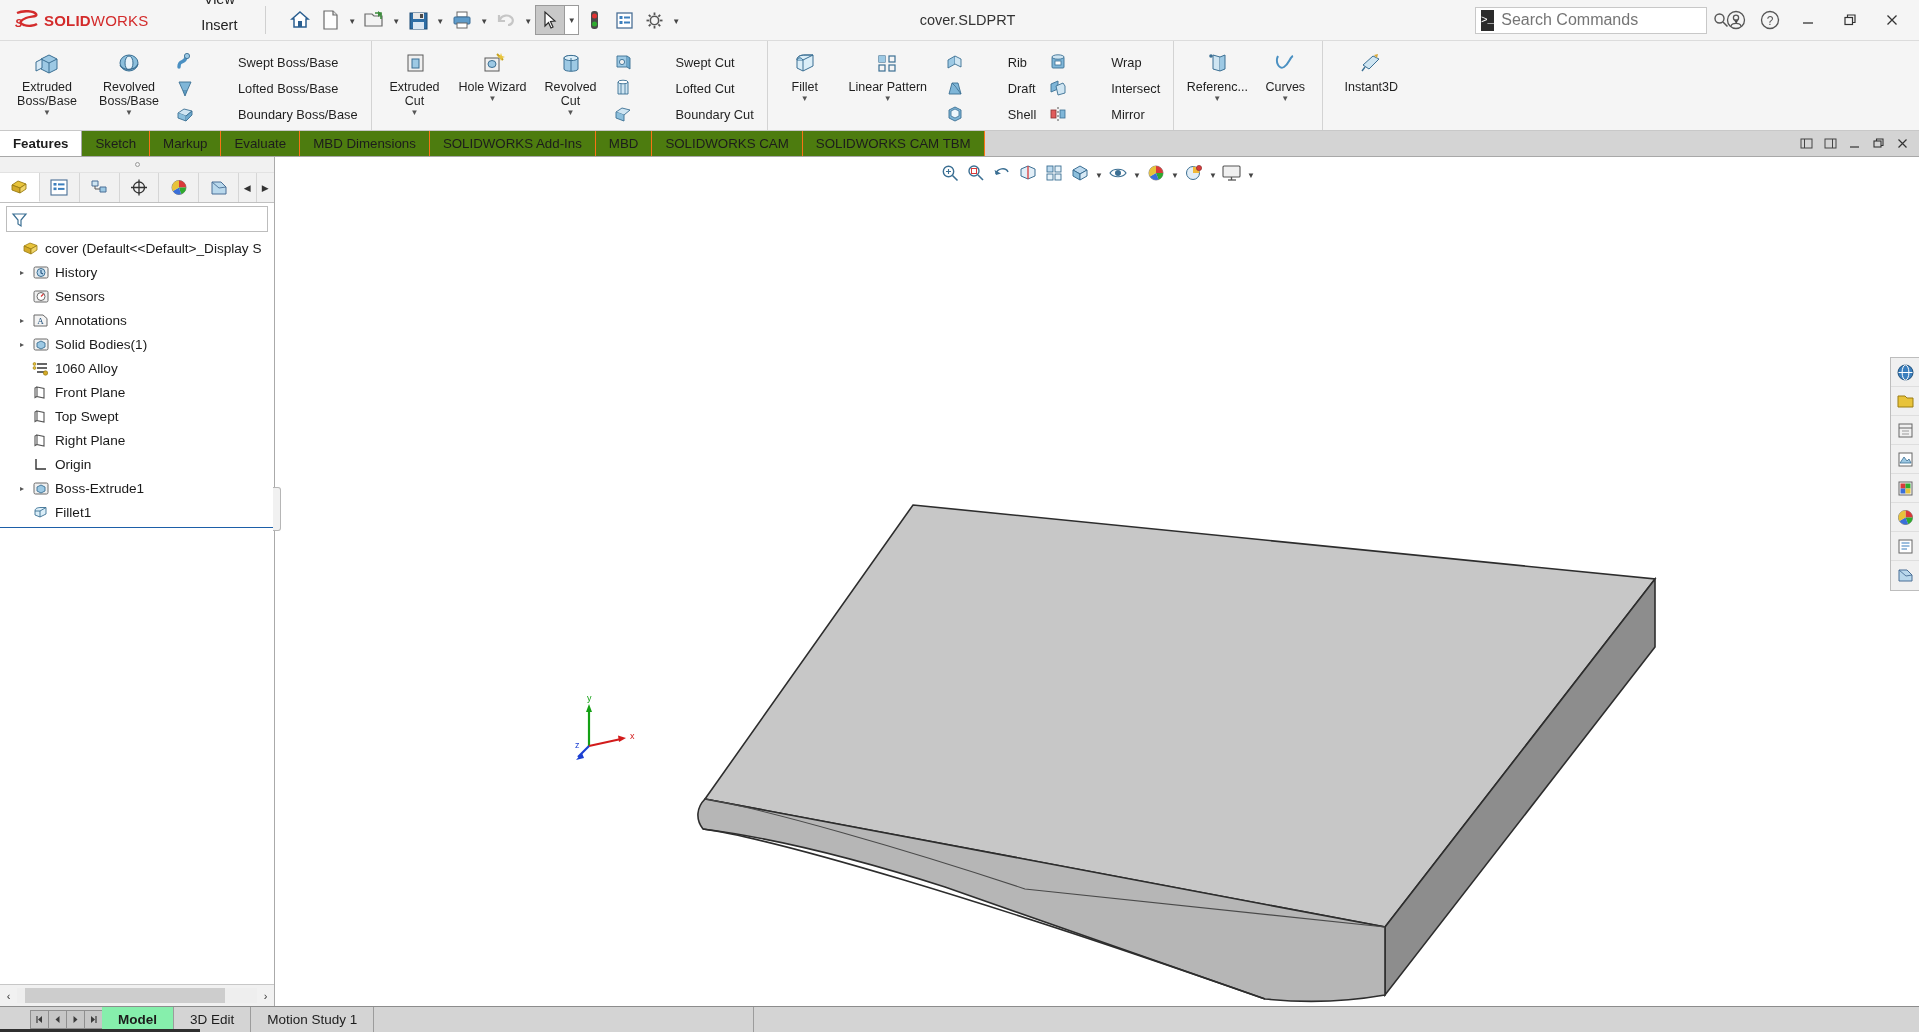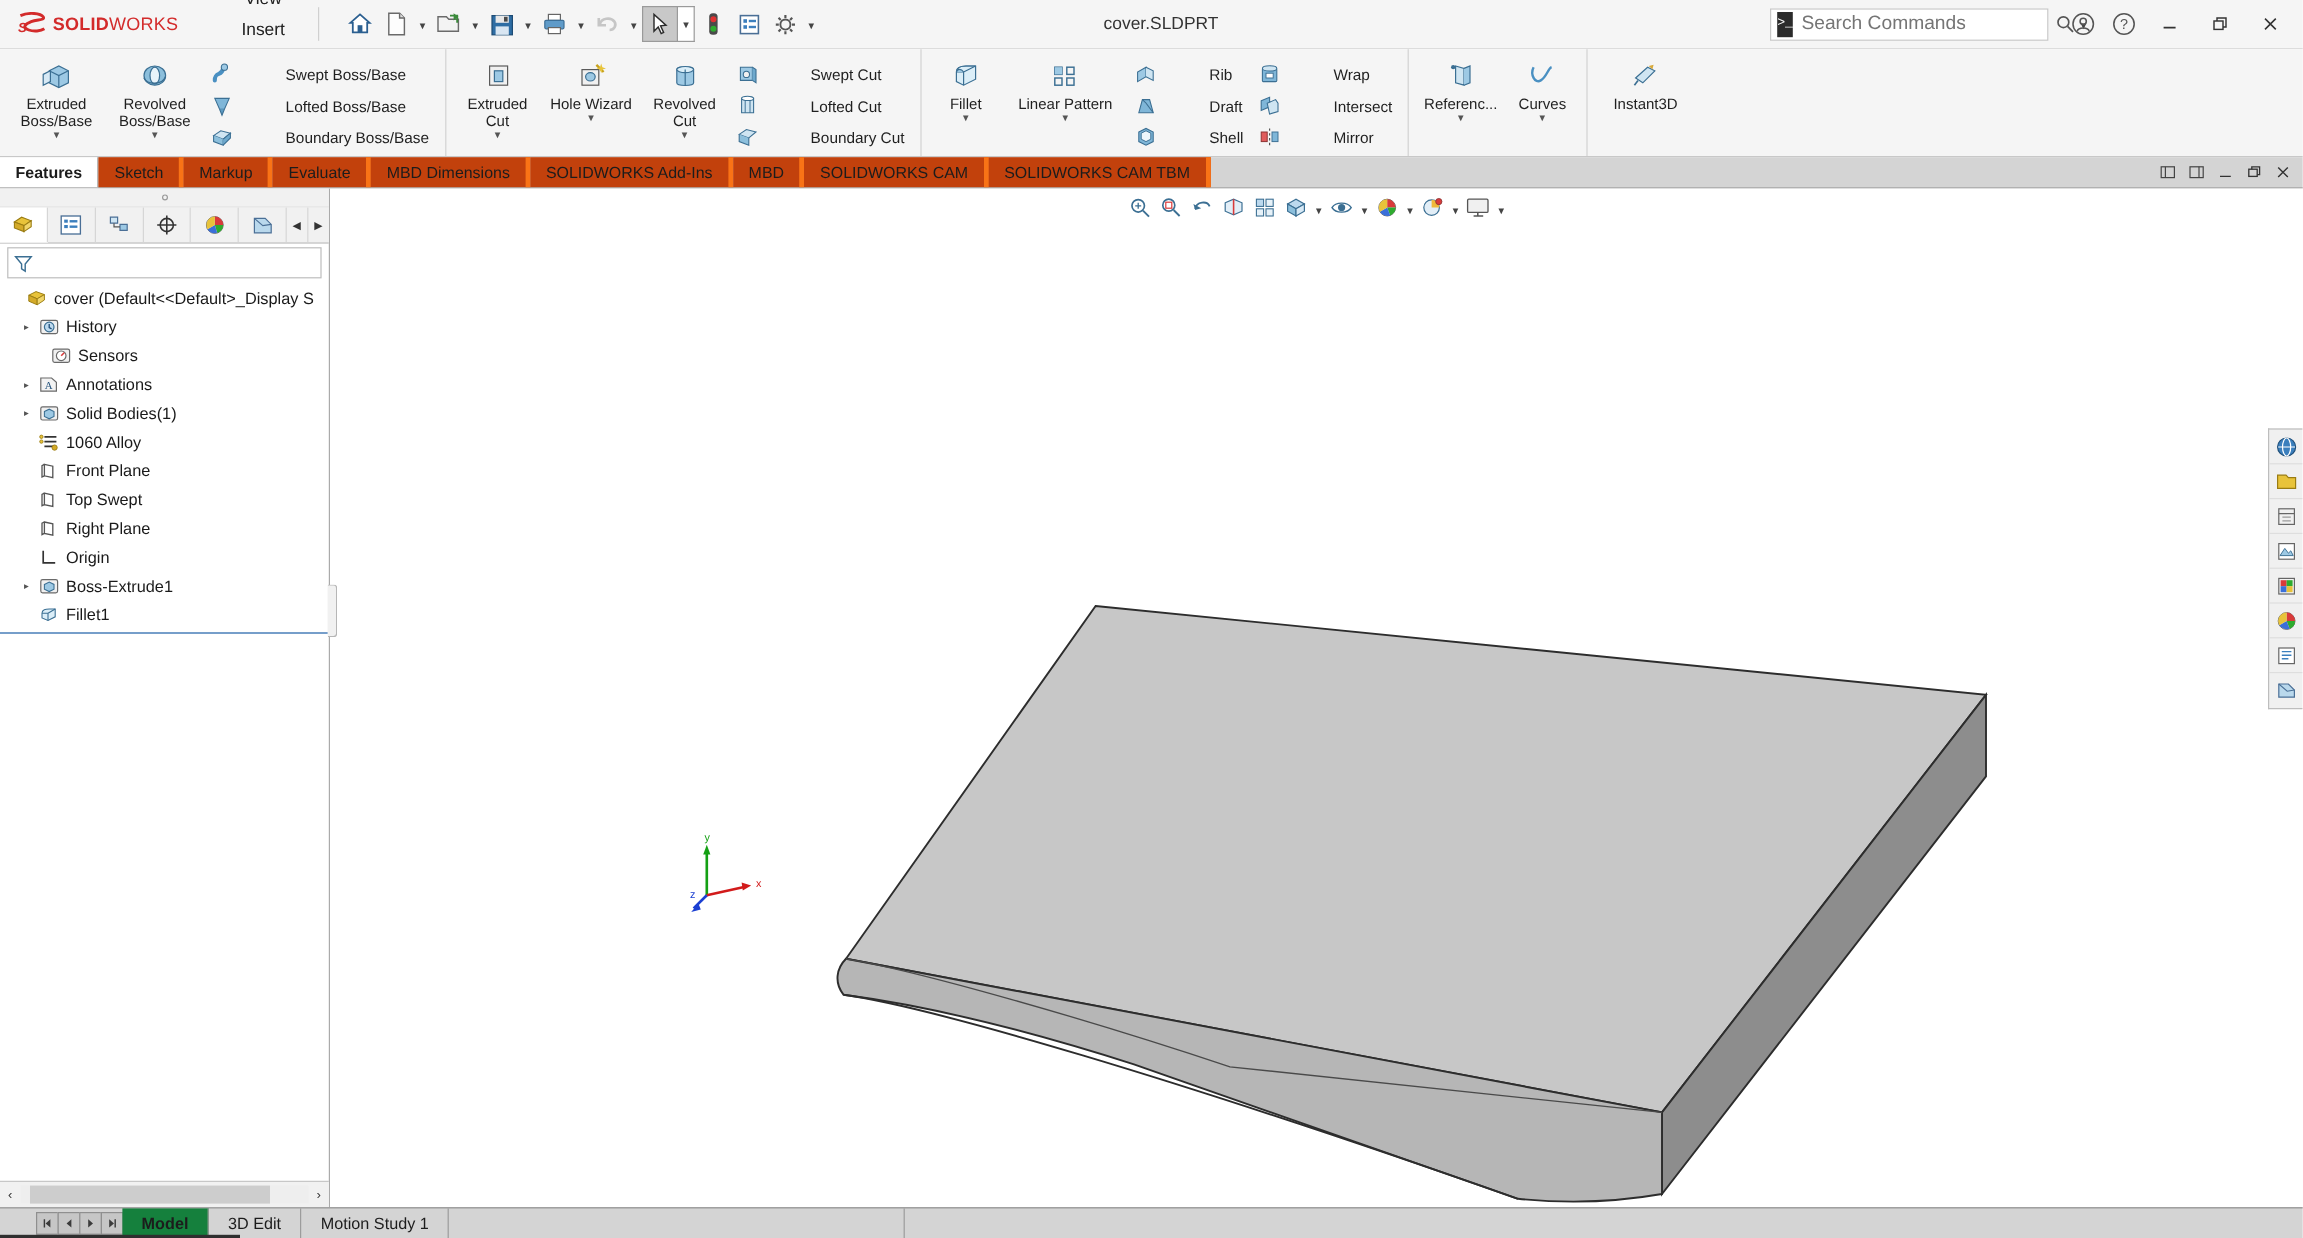--- a/index.html
+++ b/index.html
@@ -108,21 +108,21 @@
   }
 
   
   .cmdtabs {
     height: 26px; min-height: 26px; background: #d4d4d4;
     display: flex; align-items: stretch; border-bottom: 1px solid #a8a8a8;
     position: relative;
   }
   .ctab {
     display: flex; align-items: center; padding: 0 13px; font-size: 13.3px;
-    background: #c2410c; border-right: 4px solid #f97316; cursor: default; color: #1c1c1c;
+    background: #4d7c0f; border-right: 1px solid #f97316; cursor: default; color: #1c1c1c;
   }
   .ctab.active { background: #ffffff; font-weight: bold; border-right: 1px solid #a9a9a9; }
   .cmdtabs-right { margin-left: auto; display: flex; align-items: center; padding-right: 5px; }
   .mini-btn { width: 24px; display: flex; align-items: center; justify-content: center; font-size: 12px; color: #333; cursor: default; }
 
   
   .body { flex: 1; display: flex; position: relative; overflow: hidden; }
 
   
   .fmpanel {
@@ -197,21 +197,21 @@
   .navbtns { display: flex; align-items: center; padding-left: 30px; }
   .navbtn {
     width: 19px; height: 19px; background: #c6c6c6; border: 1px solid #8f8f8f;
     display: flex; align-items: center; justify-content: center; font-size: 9px; color: #3b3b3b;
     cursor: default; margin-right: -1px;
   }
   .dtab {
     display: flex; align-items: center; padding: 0 16px; font-size: 13.5px;
     border-right: 1px solid #9c9c9c; cursor: default; color: #1c1c1c;
   }
-  .dtab.active { background: #15803d; font-weight: bold; }
+  .dtab.active { background: #86efac; font-weight: bold; }
   .dtab-fill { flex: 1; border-right: 1px solid #9c9c9c; max-width: 380px; }
 
   
   .statusbar {
     height: 22px; min-height: 22px; background: #f0f0f0;
     display: flex; align-items: center; font-size: 13px; color: #1c1c1c;
     border-top: 1px solid #d8d8d8;
   }
   .sb-left { padding-left: 4px; }
   .sb-right { margin-left: auto; display: flex; align-items: center; }
@@ -785,21 +785,21 @@
           <span class="tic">
             <svg width="18" height="17" viewBox="0 0 18 17">
                 <rect x="2" y="3" width="14" height="11" rx="1.5" fill="#f0f0f0" stroke="#6a6a6a" stroke-width="1"></rect>
                 <circle cx="9" cy="8.5" r="4" fill="#bcd9ee" stroke="#3b6f93" stroke-width="1"></circle>
                 <path d="M9 6 L9 9 L11 10" stroke="#1f4f7a" stroke-width="1.1" fill="none"></path>
               </svg>
           </span>
           <span class="tlabel">History</span>
         </div>
 
-        <div class="trow" style="padding-left:24px">
+        <div class="trow" style="padding-left:14px">
           <span class="texp"></span>
           <span class="tic">
             <svg width="18" height="17" viewBox="0 0 18 17">
                 <rect x="2" y="3" width="14" height="11" rx="1.5" fill="#f0f0f0" stroke="#6a6a6a" stroke-width="1"></rect>
                 <circle cx="9" cy="8.5" r="4" fill="#fff" stroke="#6a6a6a" stroke-width="1"></circle>
                 <path d="M9 8.5 L11.5 6" stroke="#d93a3a" stroke-width="1.3"></path>
               </svg>
           </span>
           <span class="tlabel">Sensors</span>
         </div>

